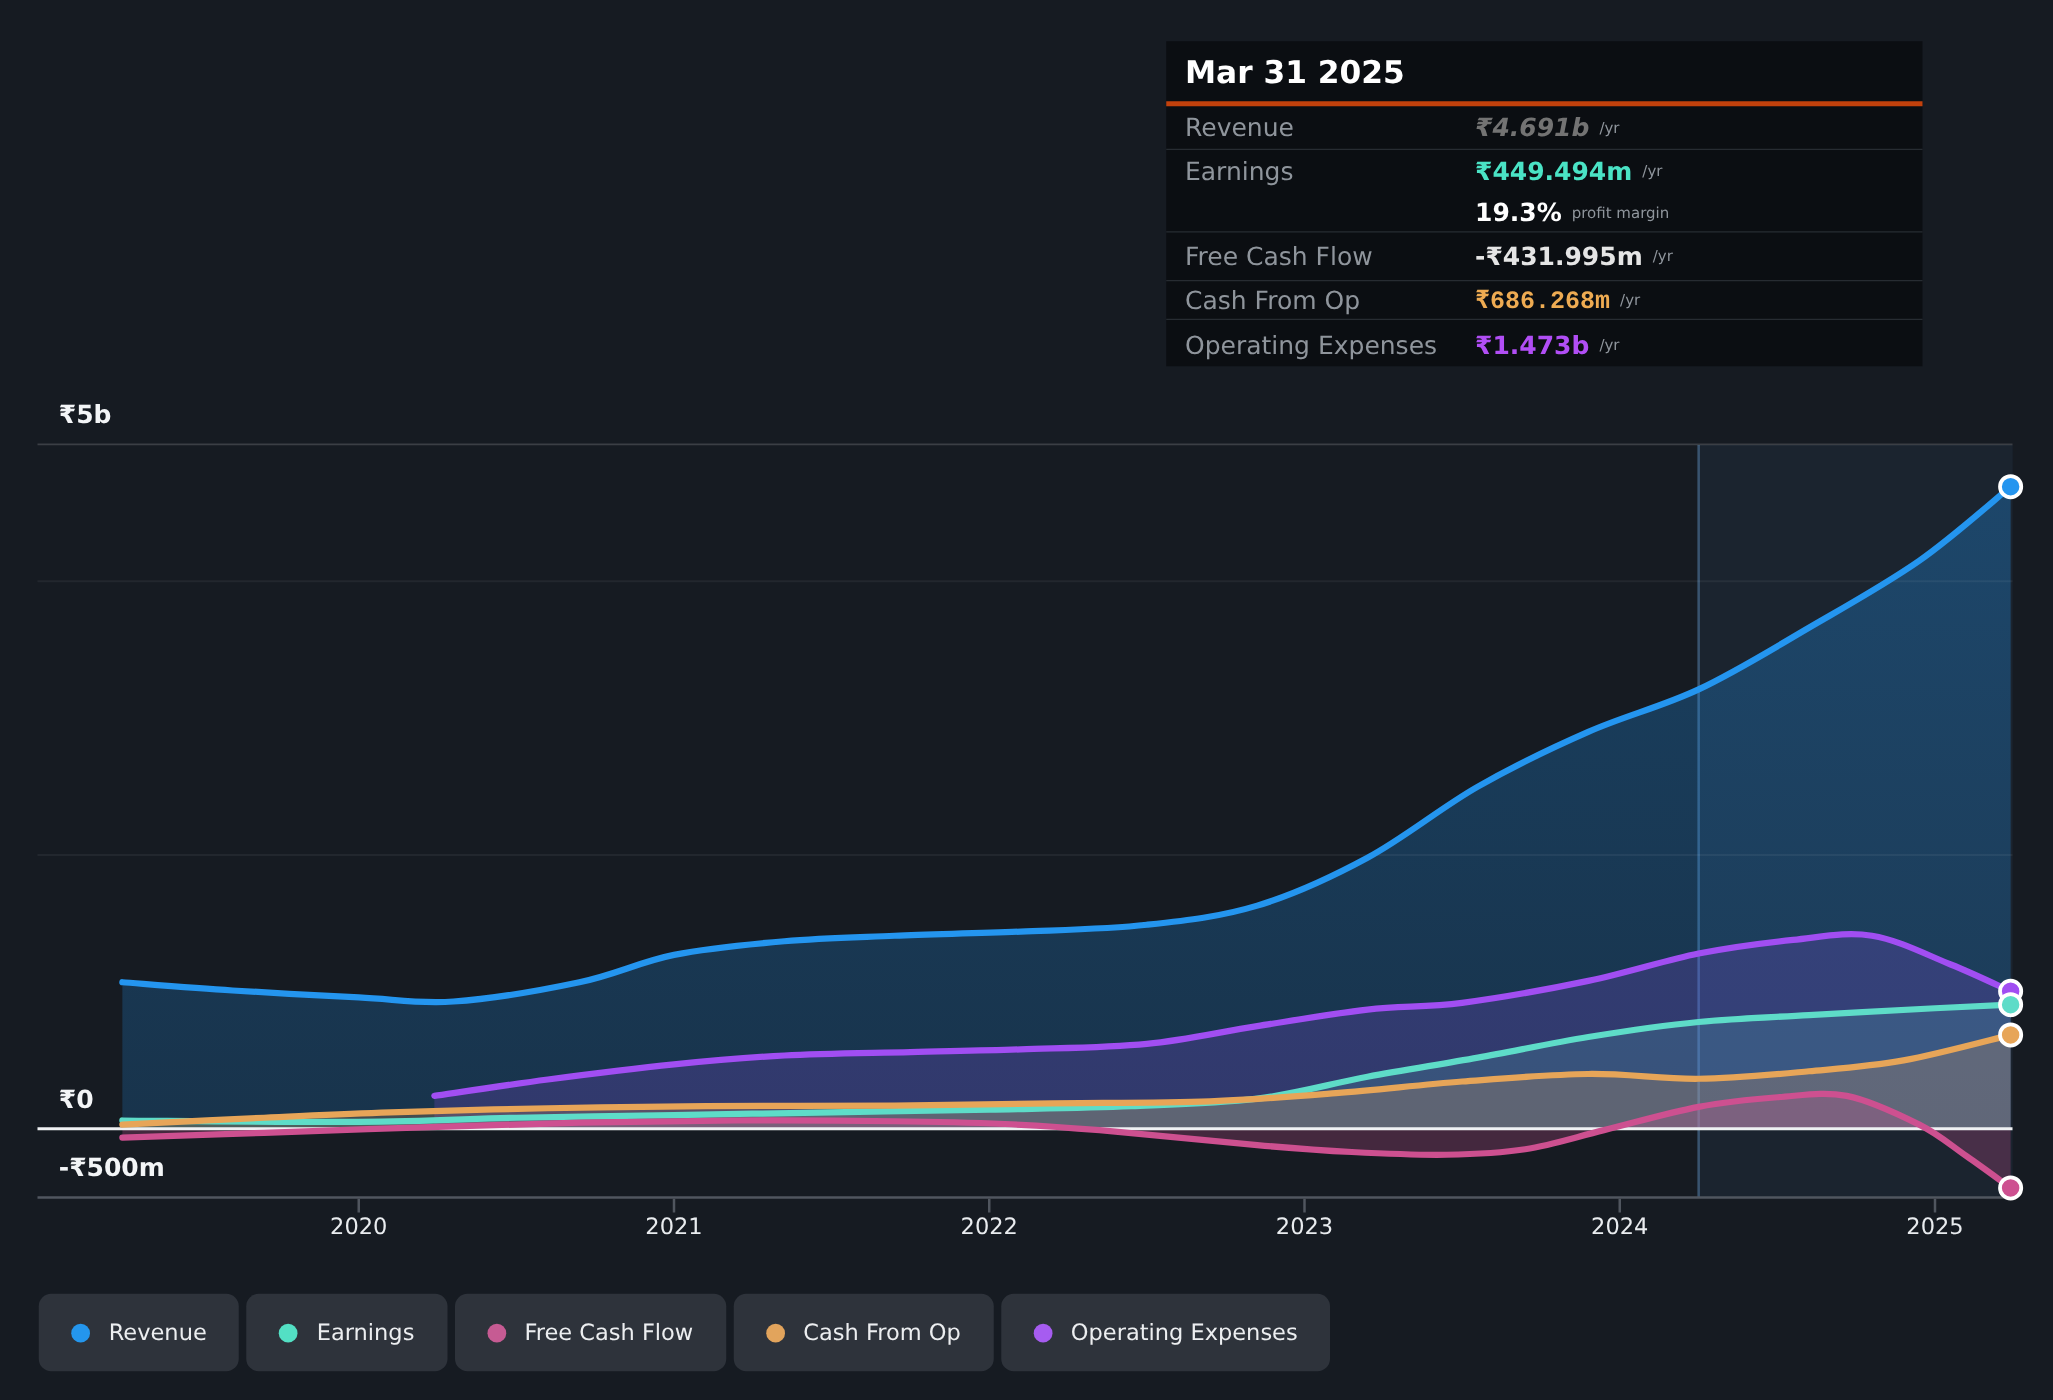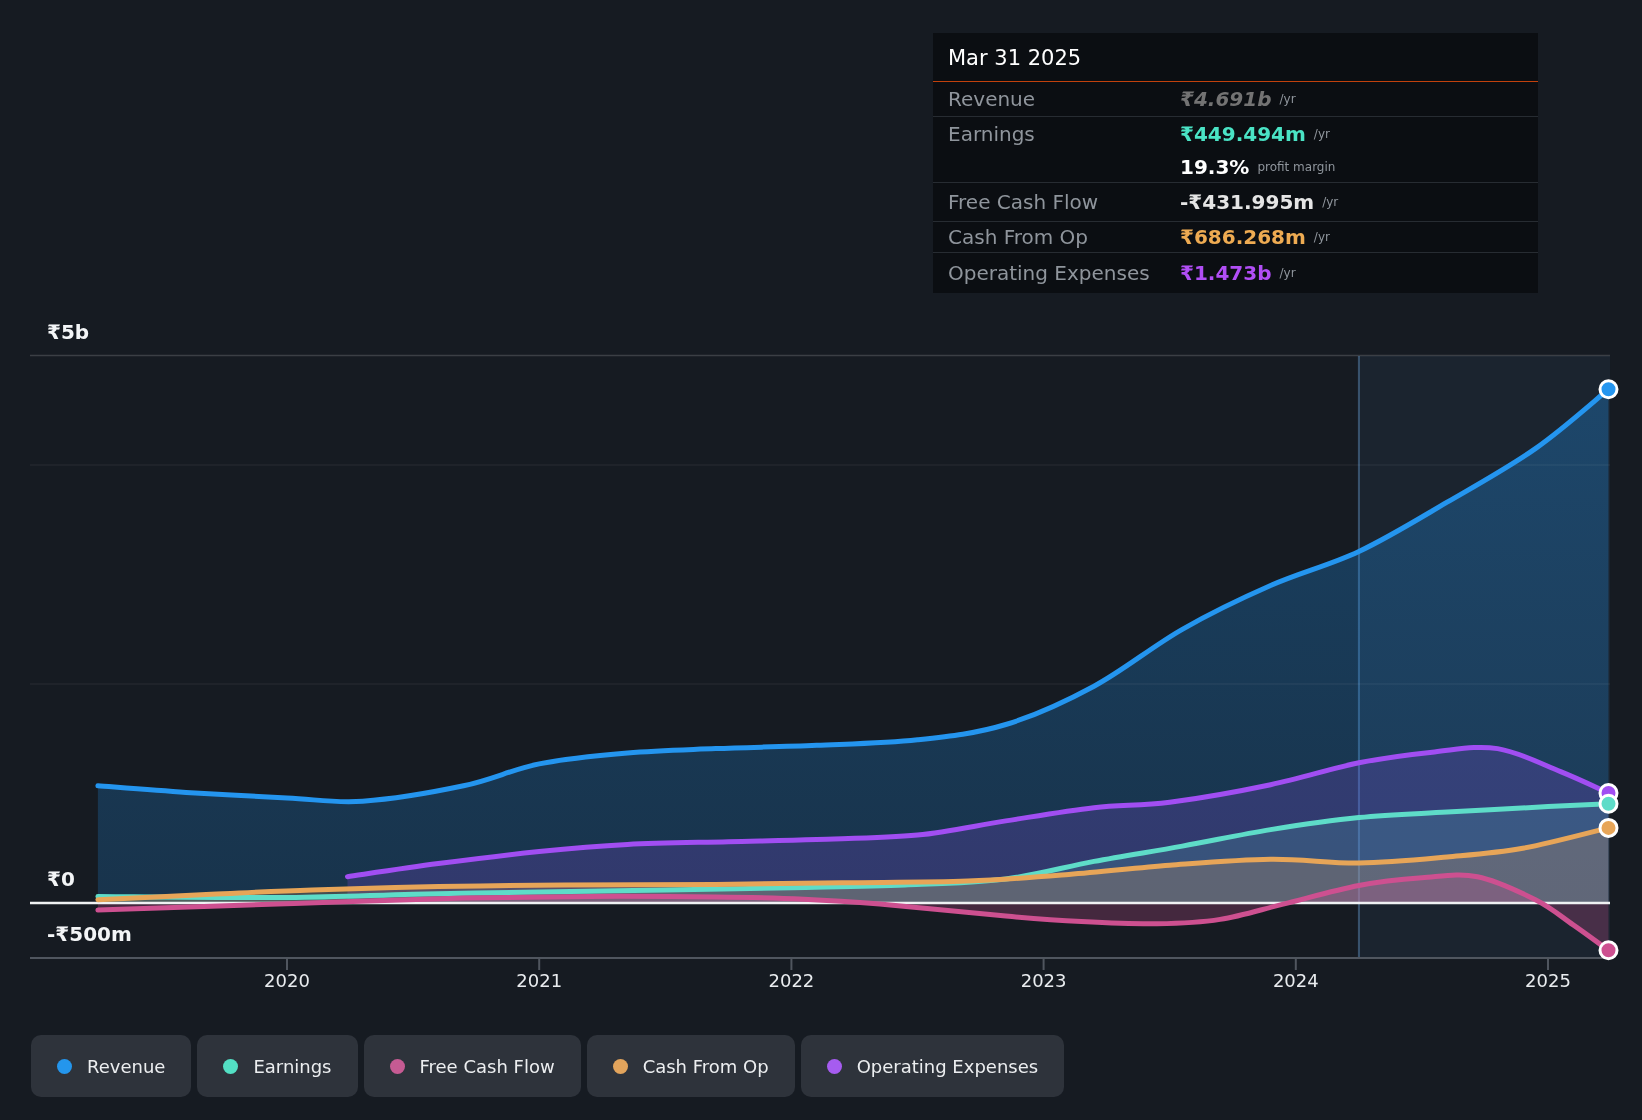--- a/index.html
+++ b/index.html
@@ -13,22 +13,22 @@
   #chart-svg{position:absolute;left:0;top:0;}
   #chart-svg text{font-family:"DejaVu Sans","Liberation Sans",sans-serif;}
 
   
   .tooltip{
     position:absolute;left:933px;top:33px;width:605px;height:260px;
     background:#0b0e12;box-sizing:border-box;z-index:5;
   }
   .tt-title{
     height:48px;line-height:50px;padding-left:15px;
-    color:#ffffff;font-size:21px;font-weight:400;
-    border-bottom:1px solid #c2410c;
+    color:#ffffff;font-size:25px;font-weight:700;
+    border-bottom:4px solid #c2410c;
   }
   .tt-row{
     display:flex;align-items:center;box-sizing:border-box;padding-left:15px;
     font-size:20px;
   }
   .tt-row .tt-label{width:232px;flex:none;color:#8f959c;font-weight:400;}
   .tt-val{font-weight:700;}
   .tt-suffix{color:#8f959c;font-weight:400;margin-left:8px;font-size:12px;}
   .tt-div{border-bottom:1px solid #272c32;}
   .h35{height:35px;} .h34{height:34px;} .h32{height:32px;} .h39{height:39px;} .h30{height:31px;} .h40{height:40px;}
@@ -116,21 +116,21 @@
   </div>
 
   <div class="tt-row tt-div h39">
     <span class="tt-label">Free Cash Flow</span>
     <span class="tt-val" style="color: #e5e5e5;">-₹431.995m</span>
     <span class="tt-suffix">/yr</span>
   </div>
 
   <div class="tt-row tt-div h30">
     <span class="tt-label">Cash From Op</span>
-    <span class="tt-val" style="color: rgb(238, 171, 82);">₹686.268m</span>
+    <span class="tt-val" style="color: rgb(238, 171, 82); font-family: Liberation Mono, monospace;">₹686.268m</span>
     <span class="tt-suffix">/yr</span>
   </div>
 
   <div class="tt-row h40">
     <span class="tt-label">Operating Expenses</span>
     <span class="tt-val" style="color: rgb(177, 78, 245);">₹1.473b</span>
     <span class="tt-suffix">/yr</span>
   </div>
 </div>
 

